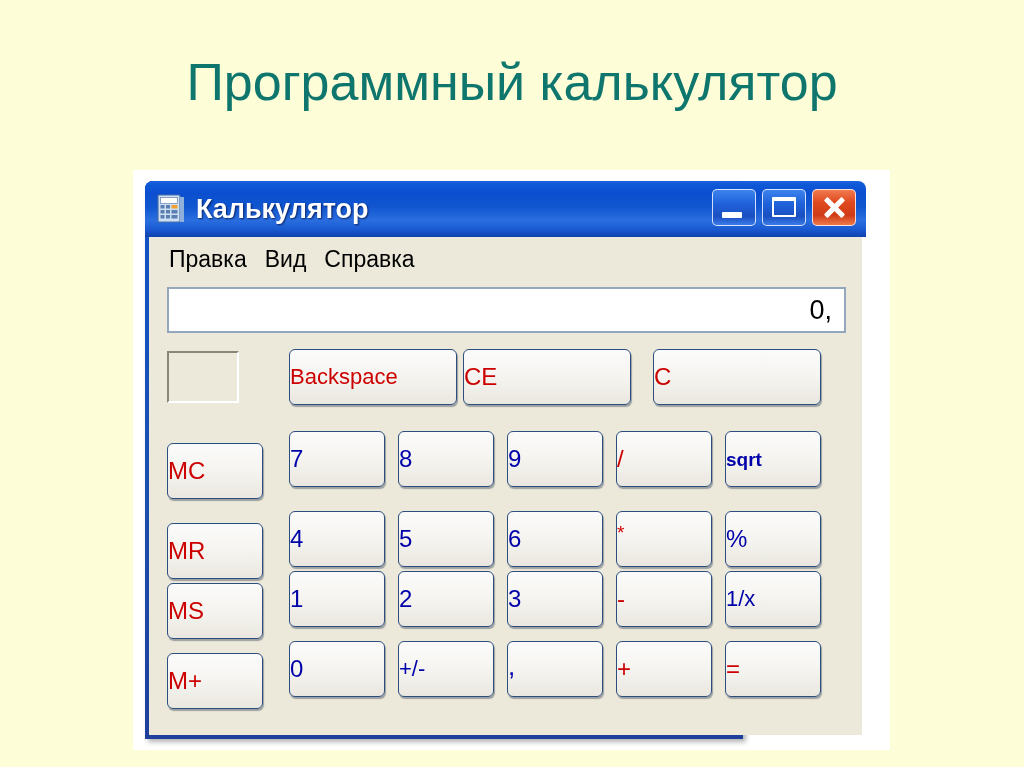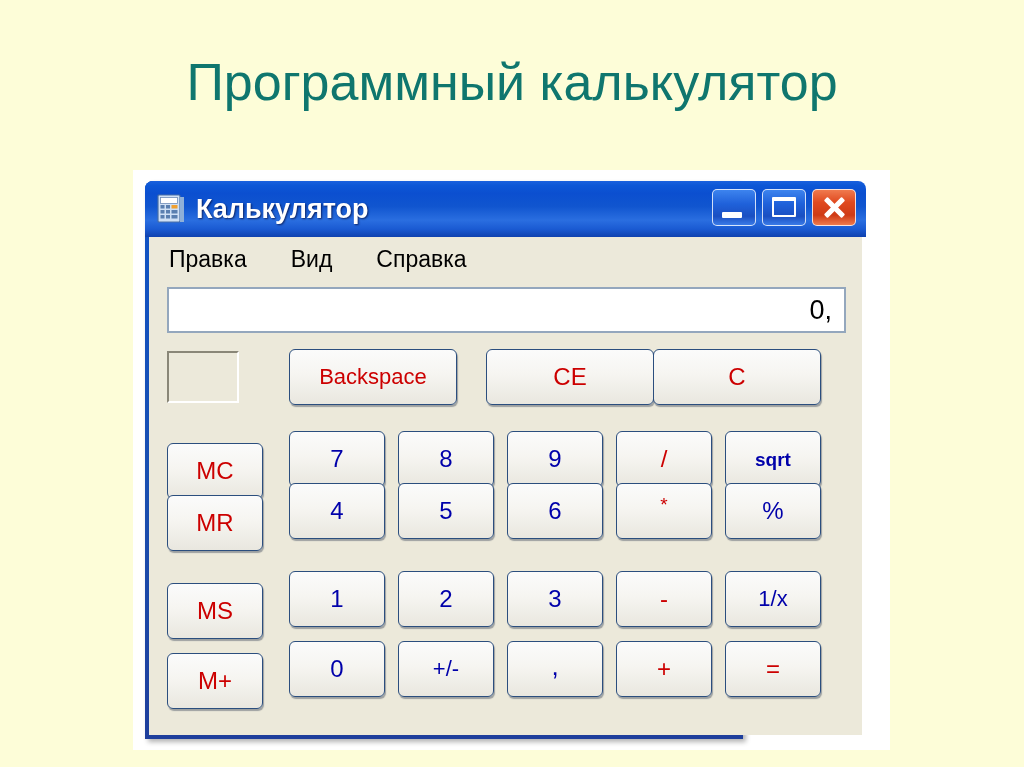--- a/index.html
+++ b/index.html
@@ -184,21 +184,21 @@
   #menu-bar {
     position: absolute;
     left: 0;
     top: 0;
     width: 713px;
     height: 44px;
     display: flex;
     align-items: center;
     padding-left: 16px;
     box-sizing: border-box;
-    gap: 36px;
+    gap: 10px;
   }
   .menu-item {
     font-family: "Liberation Sans", sans-serif;
     font-size: 23px;
     color: #000000;
     white-space: nowrap;
     cursor: default;
     padding: 1px 4px;
   }
 
@@ -233,33 +233,33 @@
     height: 380px;
   }
   .key-row {
     position: absolute;
     left: 0;
     width: 713px;
     display: block;
   }
   #row-func { top: 0px;   height: 58px; }
   #row-1    { top: 82px;  height: 56px; }
-  #row-2    { top: 134px; height: 56px; }
+  #row-2    { top: 162px; height: 56px; }
   #row-3    { top: 222px; height: 56px; }
   #row-4    { top: 292px; height: 56px; }
 
   .btn {
     position: absolute;
     background: linear-gradient(to bottom, #fbfbfb 0%, #f6f5f1 45%, #e9e7df 100%);
     border: 1px solid #2b4e7e;
     border-radius: 6px;
     box-shadow: 1px 2px 1px rgba(60,70,90,0.45);
     display: flex;
     align-items: center;
-    justify-content: center;
+    justify-content: flex-start;
     box-sizing: border-box;
     cursor: pointer;
     font-family: "Liberation Sans", sans-serif;
     user-select: none;
   }
   .btn.red  { color: #cc0000; }
   .btn.blue { color: #0000aa; }
 
   .btn-label {
     font-size: 24px;
@@ -281,21 +281,21 @@
     background: #ece9da;
     border-top: 2px solid #8a8778;
     border-left: 2px solid #8a8778;
     border-right: 2px solid #ffffff;
     border-bottom: 2px solid #ffffff;
     box-sizing: border-box;
   }
 
   
   #btn-backspace { left: 140px; top: 0px; width: 168px; height: 56px; }
-  #btn-ce        { left: 337px; top: 0px; width: 168px; height: 56px; }
+  #btn-ce        { left: 314px; top: 0px; width: 168px; height: 56px; }
   #btn-c         { left: 504px; top: 0px; width: 168px; height: 56px; }
 
   
   .col-0 { left: 18px;  width: 96px; margin-top: 12px; }
   .col-1 { left: 140px; width: 96px; }
   .col-2 { left: 249px; width: 96px; }
   .col-3 { left: 358px; width: 96px; }
   .col-4 { left: 467px; width: 96px; }
   .col-5 { left: 576px; width: 96px; }
   .grid-btn { top: 0; height: 56px; }

